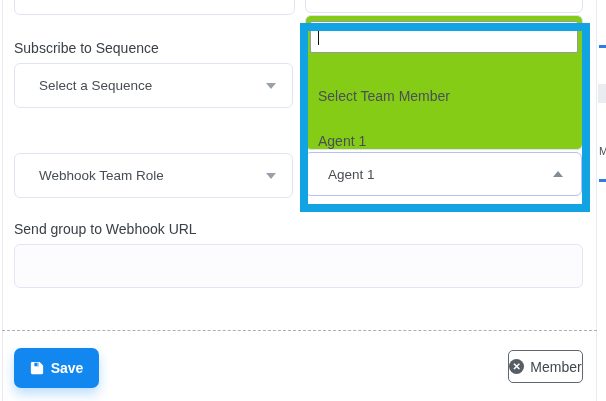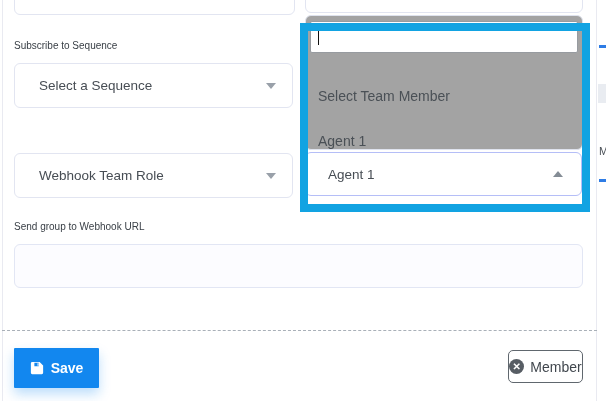--- a/index.html
+++ b/index.html
@@ -31,21 +31,21 @@
   
   .top-box {
     position: absolute; background: #fff;
     border: 1px solid var(--control-border); border-radius: 6px;
   }
   .top-box.left  { left: 14px;  top: -12px; width: 281px; height: 27px; }
   .top-box.right { left: 305px; top: -12px; width: 278px; height: 25px; }
 
   .field-label {
     position: absolute; left: 14px;
-    font-size: 10px; color: var(--label-color);
+    font-size: 14px; color: var(--label-color);
     white-space: nowrap;
   }
   .label-sequence { top: 40px; }
   .label-group    { top: 131px; }
   .label-webhook  { top: 221px; }
 
   .select-control {
     position: absolute; left: 14px; width: 279px; height: 45px;
     background: #fff; border: 1px solid var(--control-border); border-radius: 6px;
     display: flex; align-items: center; justify-content: space-between;
@@ -61,21 +61,21 @@
   }
   .caret-up {
     width: 0; height: 0;
     border-left: 5px solid transparent; border-right: 5px solid transparent;
     border-bottom: 6px solid #848c95;
   }
 
   
   .dropdown-panel {
     position: absolute; left: 305px; top: 15px; width: 278px; height: 135px;
-    background: #a3a3a3; border: 1px solid #dfe3ee; border-radius: 6px;
+    background: #84cc16; border: 1px solid #dfe3ee; border-radius: 6px;
   }
   .dropdown-search {
     position: absolute; left: 4px; top: 5px; width: 268px; height: 32px;
     background: #fff; border: 1px solid #979ba0; border-radius: 2px;
   }
   .text-cursor {
     position: absolute; left: 7px; top: 7px; width: 1px; height: 16px;
     background: #111; animation: blink 1.1s step-end infinite;
   }
   @keyframes blink { 50% { opacity: 0; } }
@@ -107,21 +107,21 @@
     outline: none;
   }
 
   .footer-divider {
     position: absolute; left: 2px; top: 330px; width: 595px; height: 0;
     border-top: 1px dashed #a9b0b8;
   }
 
   .save-button {
     position: absolute; left: 14px; top: 348px; width: 85px; height: 40px;
-    background: var(--primary-blue); border: none; border-radius: 1px;
+    background: var(--primary-blue); border: none; border-radius: 7px;
     color: #fff; font-size: 14px; font-weight: bold;
     font-family: "Liberation Sans", sans-serif;
     display: flex; align-items: center; justify-content: center; gap: 7px;
     cursor: pointer; box-shadow: 0 6px 12px rgba(18,135,239,.28);
   }
   .save-icon { width: 14px; height: 14px; display: block; }
 
   .close-button {
     position: absolute; left: 508px; top: 350px; width: 75px; height: 33px;
     background: #fff; border: 1px solid #60676e; border-radius: 5px;

